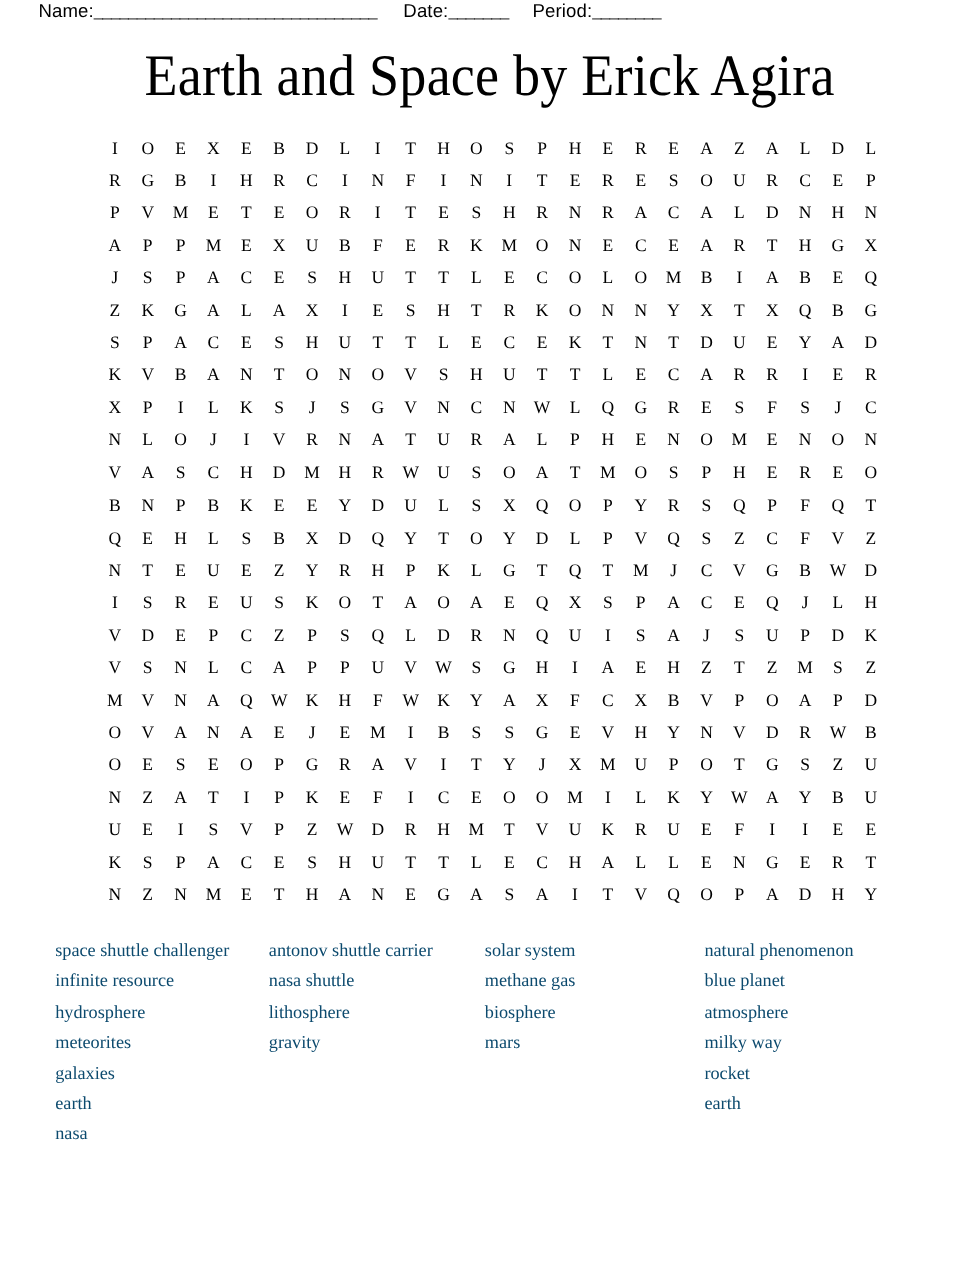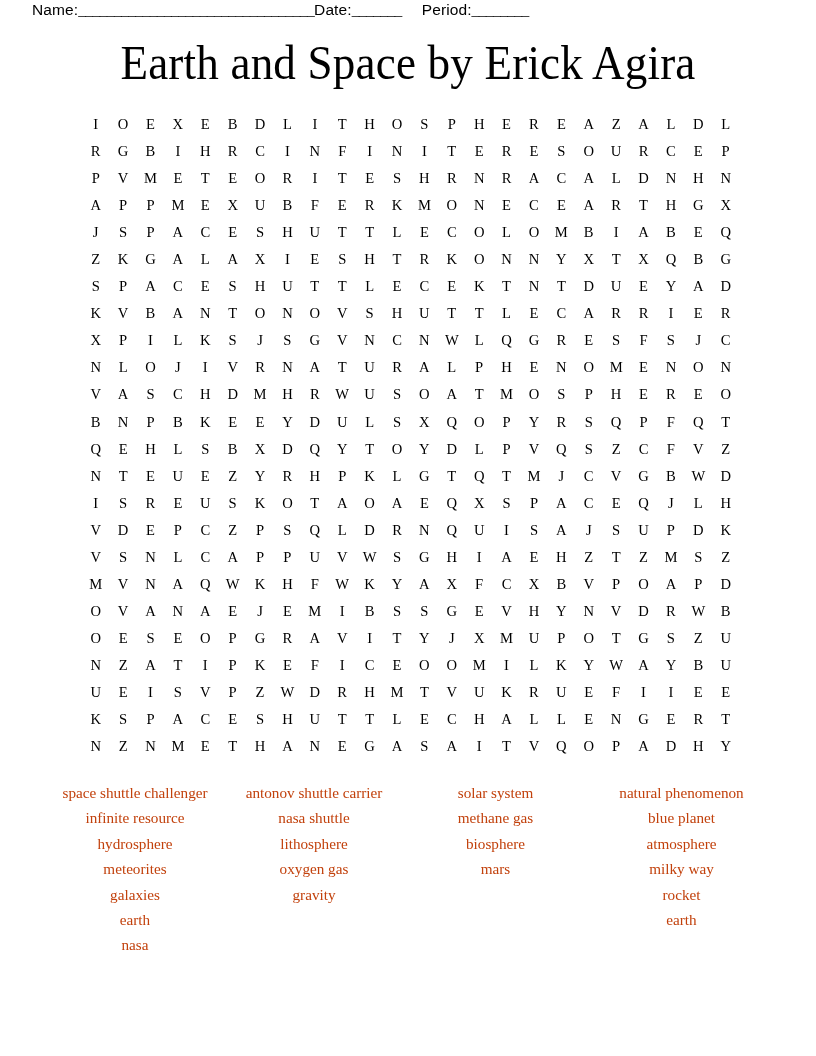--- a/index.html
+++ b/index.html
@@ -32,21 +32,21 @@
     white-space: pre;
   }
   .hdr-label {
     letter-spacing: 0.1px;
   }
   .hdr-rule {
     font-family: Liberation Serif, serif;
     letter-spacing: -0.6px;
   }
   .hdr-name { margin-left: 32px; }
-  .hdr-date { }
+  .hdr-date { margin-left: 22px; }
   .hdr-period { margin-left: 20px; }
 
   
   .puzzle-title {
     position: absolute;
     top: 33px;
     left: 0;
     width: 816px;
     text-align: center;
     font-family: "Liberation Serif", "DejaVu Serif", serif;
@@ -96,22 +96,21 @@
   .word-col.c0 { width: 178px; }
   .word-col.c1 { width: 180px; }
   .word-col.c2 { width: 183px; }
   .word-col.c3 { width: 189px; }
   .word-item {
     font-family: "Liberation Serif", "DejaVu Serif", serif;
     font-size: 15.2px;
     line-height: 25.4px;
     height: 25.4px;
     white-space: nowrap;
-    color: #c2410c;
-    text-align: center;
+    color: #0c4a6e;
   }
 </style>
 </head>
 <body>
 
 <div class="header-row">
   <span class="hdr-label hdr-name">Name:</span>
   <span class="hdr-rule">_________________________________</span>
   <span class="hdr-label hdr-date">Date:</span>
   <span class="hdr-rule">_______</span>
@@ -755,21 +754,20 @@
       <div class="word-item">hydrosphere</div>
       <div class="word-item">meteorites</div>
       <div class="word-item">galaxies</div>
       <div class="word-item">earth</div>
       <div class="word-item">nasa</div>
     </div>
     <div class="word-col c1">
       <div class="word-item">antonov shuttle carrier</div>
       <div class="word-item">nasa shuttle</div>
       <div class="word-item">lithosphere</div>
-      <div class="word-item">oxygen gas</div>
       <div class="word-item">gravity</div>
     </div>
     <div class="word-col c2">
       <div class="word-item">solar system</div>
       <div class="word-item">methane gas</div>
       <div class="word-item">biosphere</div>
       <div class="word-item">mars</div>
     </div>
     <div class="word-col c3">
       <div class="word-item">natural phenomenon</div>

